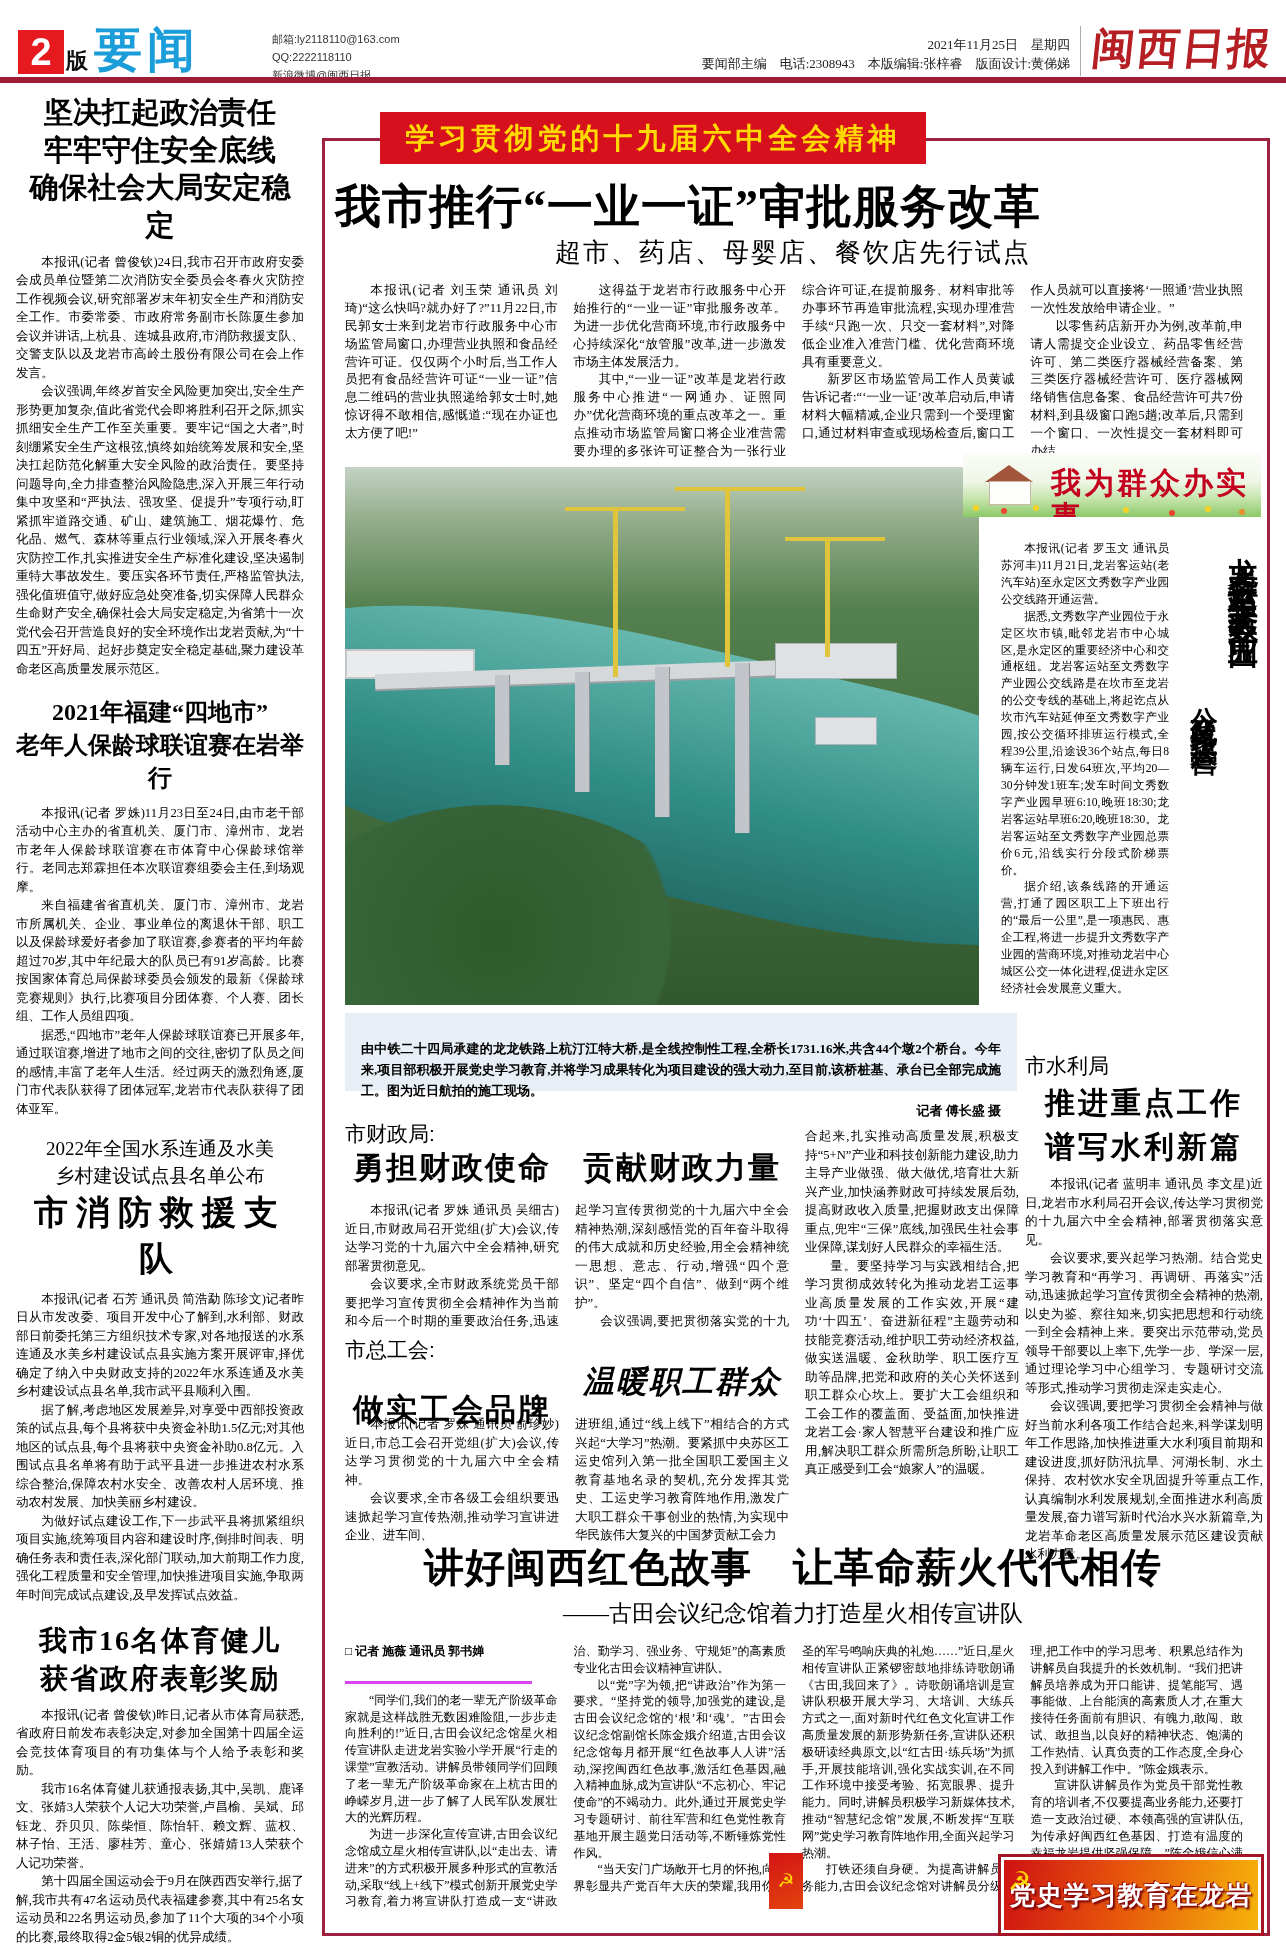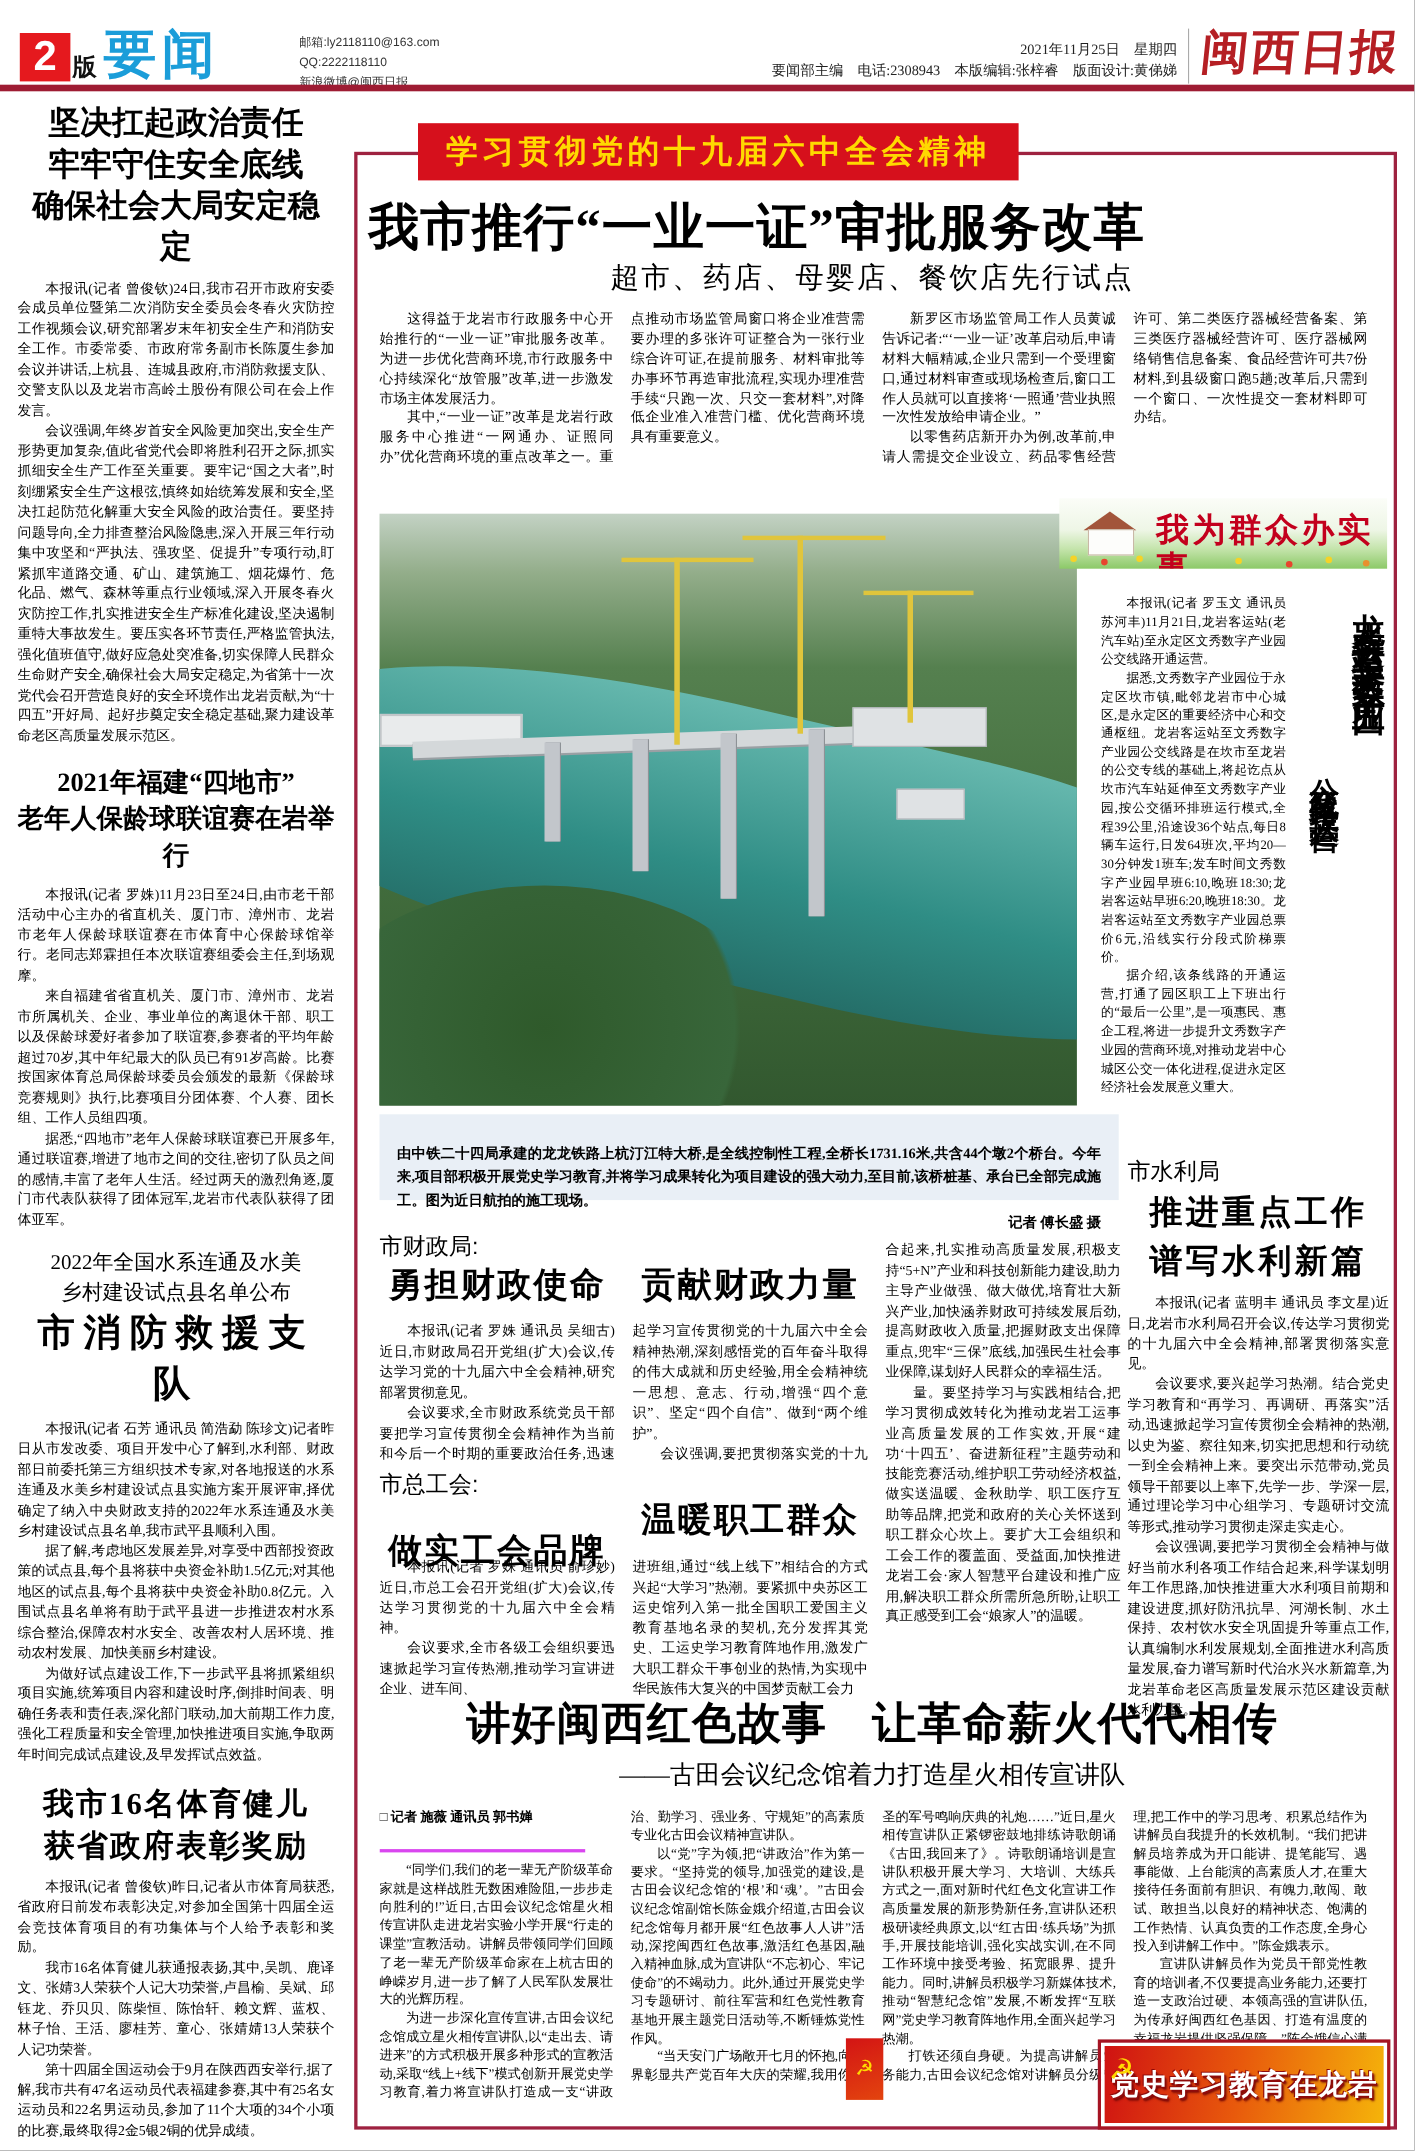--- a/index.html
+++ b/index.html
@@ -170,20 +170,21 @@
 
     </div>
   </div>
 
   <div class="abs" id="center-box">
 
     <div class="abs banner1">学习贯彻党的十九届六中全会精神</div>
     <div class="abs main-headline">我市推行“一业一证”审批服务改革</div>
     <div class="abs main-sub">超市、药店、母婴店、餐饮店先行试点</div>
     <div class="abs main-body">
+        <p>本报讯(记者 刘玉荣 通讯员 刘琦)“这么快吗?就办好了?”11月22日,市民郭女士来到龙岩市行政服务中心市场监管局窗口,办理营业执照和食品经营许可证。仅仅两个小时后,当工作人员把有食品经营许可证“一业一证”信息二维码的营业执照递给郭女士时,她惊讶得不敢相信,感慨道:“现在办证也太方便了吧!”</p>
         <p>这得益于龙岩市行政服务中心开始推行的“一业一证”审批服务改革。为进一步优化营商环境,市行政服务中心持续深化“放管服”改革,进一步激发市场主体发展活力。</p>
         <p>其中,“一业一证”改革是龙岩行政服务中心推进“一网通办、证照同办”优化营商环境的重点改革之一。重点推动市场监管局窗口将企业准营需要办理的多张许可证整合为一张行业综合许可证,在提前服务、材料审批等办事环节再造审批流程,实现办理准营手续“只跑一次、只交一套材料”,对降低企业准入准营门槛、优化营商环境具有重要意义。</p>
         <p>新罗区市场监管局工作人员黄诚告诉记者:“‘一业一证’改革启动后,申请材料大幅精减,企业只需到一个受理窗口,通过材料审查或现场检查后,窗口工作人员就可以直接将‘一照通’营业执照一次性发放给申请企业。”</p>
         <p>以零售药店新开办为例,改革前,申请人需提交企业设立、药品零售经营许可、第二类医疗器械经营备案、第三类医疗器械经营许可、医疗器械网络销售信息备案、食品经营许可共7份材料,到县级窗口跑5趟;改革后,只需到一个窗口、一次性提交一套材料即可办结。</p>
       </div>
 
     <div class="abs photo">
       <div class="river"></div>
       <div class="bank"></div>
       <div class="girder"></div>
@@ -231,21 +232,21 @@
         <p>本报讯(记者 罗姝 通讯员 吴细古)近日,市财政局召开党组(扩大)会议,传达学习党的十九届六中全会精神,研究部署贯彻意见。</p>
         <p>会议要求,全市财政系统党员干部要把学习宣传贯彻全会精神作为当前和今后一个时期的重要政治任务,迅速兴</p>
       </div>
     <div class="abs btxt midcol noindent" style="left:250px;top:1052px;">
         <p>起学习宣传贯彻党的十九届六中全会精神热潮,深刻感悟党的百年奋斗取得的伟大成就和历史经验,用全会精神统一思想、意志、行动,增强“四个意识”、坚定“四个自信”、做到“两个维护”。</p>
         <p>会议强调,要把贯彻落实党的十九届六中全会精神与做好财政工作紧密结</p>
       </div>
 
     <div class="abs kicker" style="left:20px;top:1196px;">市总工会:</div>
     <div class="abs mid-h" style="left:20px;top:1250px;width:214px;">做实工会品牌</div>
-    <div class="abs mid-h" style="left:250px;top:1222px;width:214px;">温暖职工群众</div>
+    <div class="abs mid-h" style="left:250px;top:1222px;width:214px;font-style:italic;">温暖职工群众</div>
     <div class="abs btxt midcol" style="left:20px;top:1266px;height:136px;">
         <p>本报讯(记者 罗姝 通讯员 俞珍妙)近日,市总工会召开党组(扩大)会议,传达学习贯彻党的十九届六中全会精神。</p>
         <p>会议要求,全市各级工会组织要迅速掀起学习宣传热潮,推动学习宣讲进企业、进车间、</p>
       </div>
     <div class="abs btxt midcol noindent" style="left:250px;top:1266px;height:136px;">
         <p>进班组,通过“线上线下”相结合的方式兴起“大学习”热潮。要紧抓中央苏区工运史馆列入第一批全国职工爱国主义教育基地名录的契机,充分发挥其党史、工运史学习教育阵地作用,激发广大职工群众干事创业的热情,为实现中华民族伟大复兴的中国梦贡献工会力</p>
       </div>
 
     <div class="abs btxt noindent" style="left:480px;top:986px;width:214px;height:416px;margin-top:0;">
         <p>合起来,扎实推动高质量发展,积极支持“5+N”产业和科技创新能力建设,助力主导产业做强、做大做优,培育壮大新兴产业,加快涵养财政可持续发展后劲,提高财政收入质量,把握财政支出保障重点,兜牢“三保”底线,加强民生社会事业保障,谋划好人民群众的幸福生活。</p>

